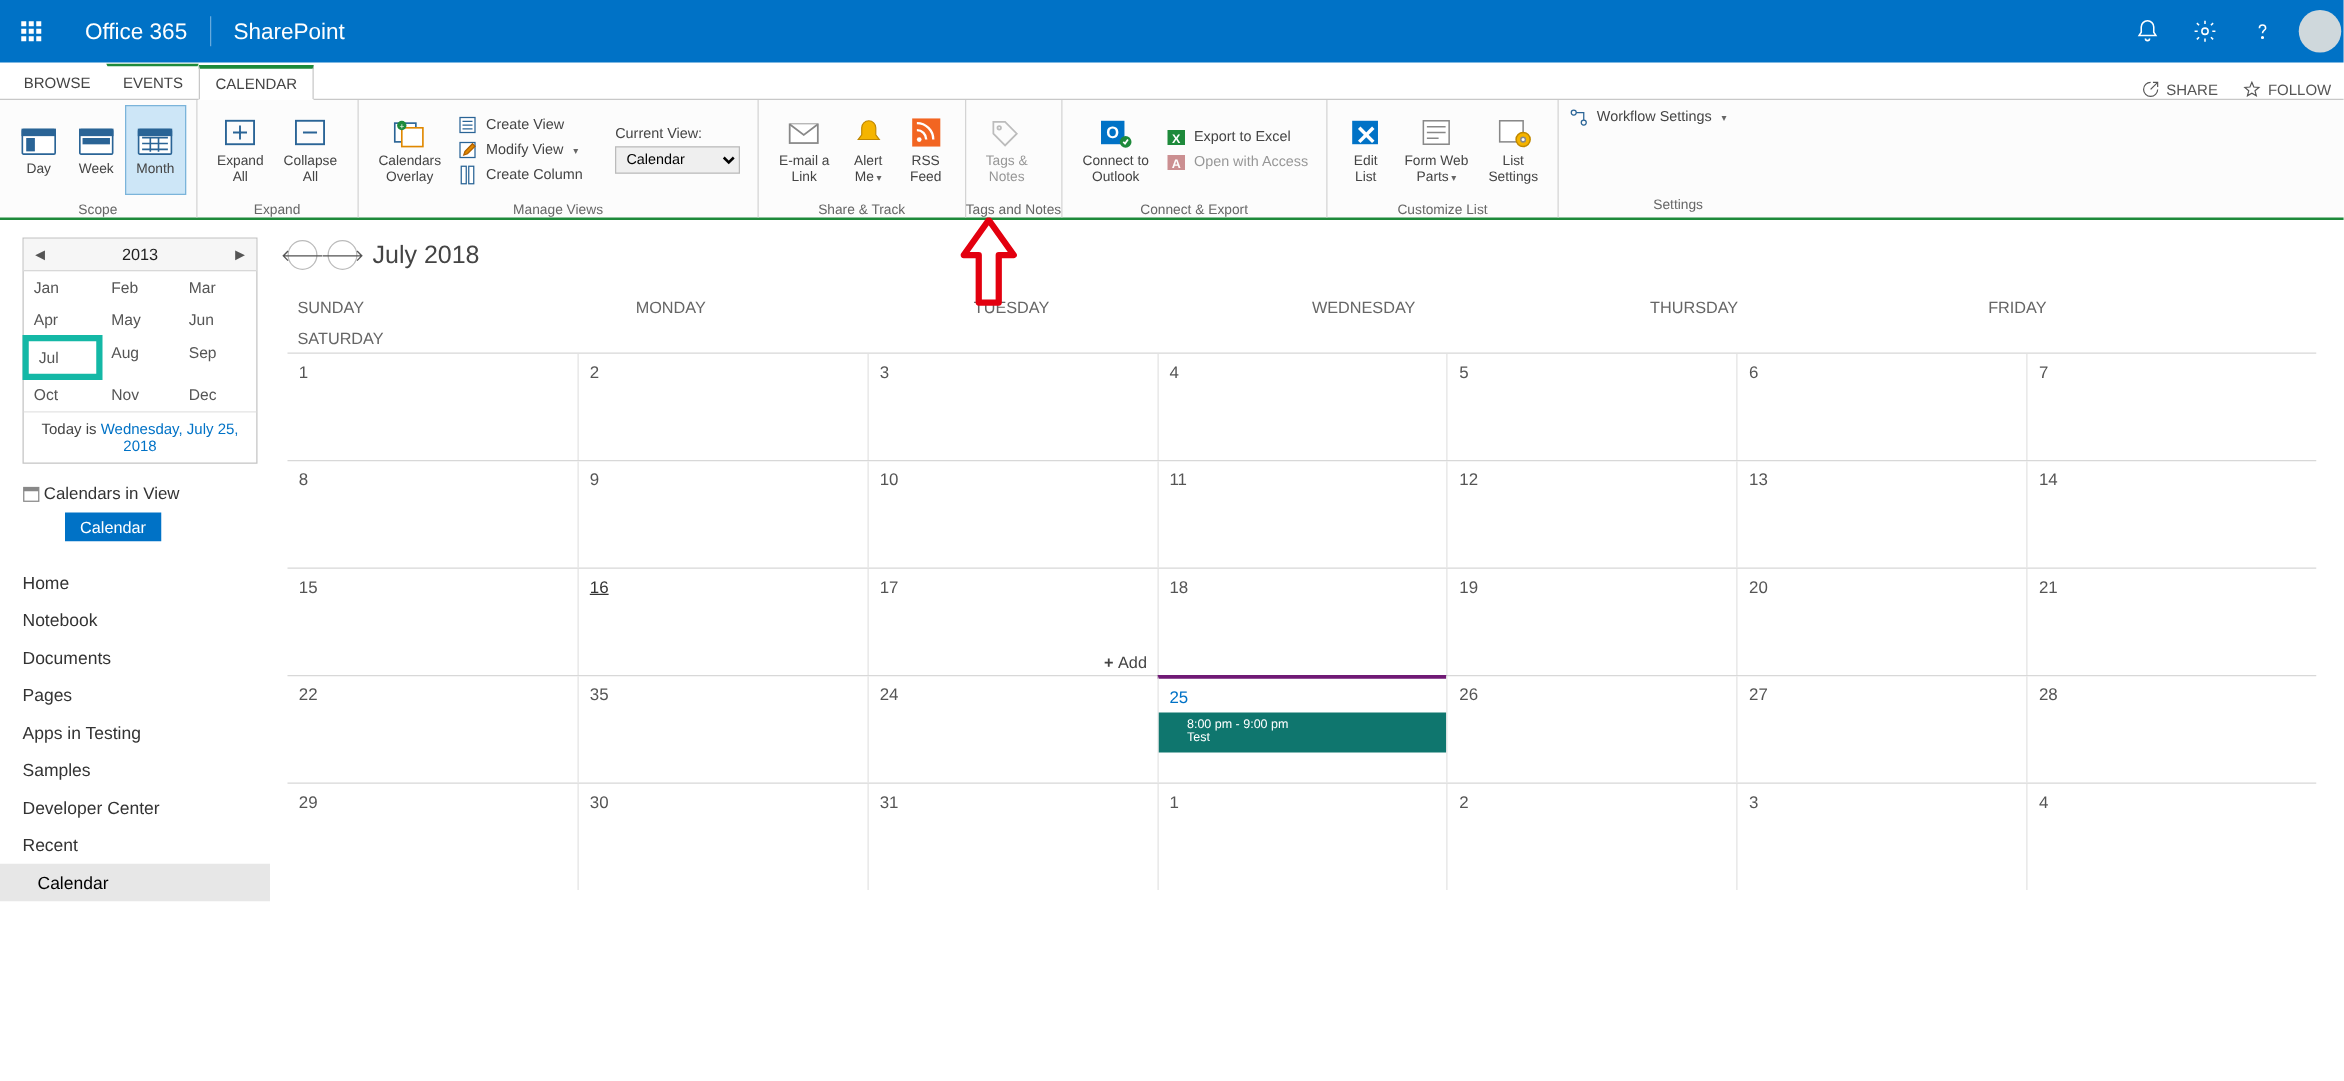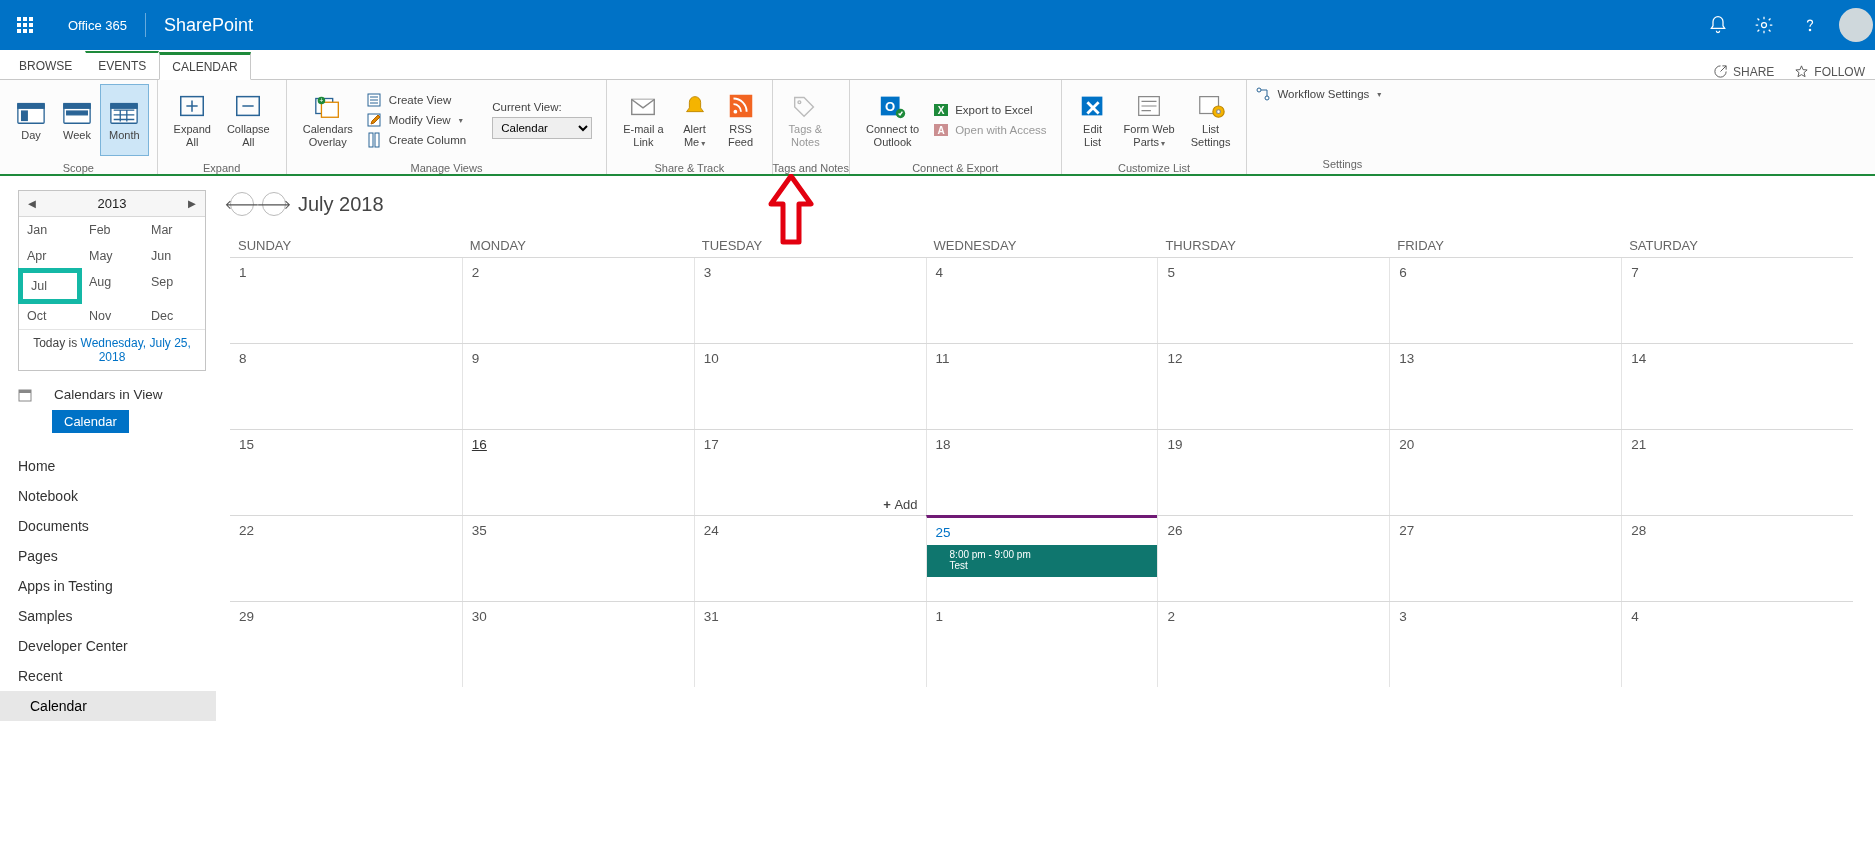--- a/index.html
+++ b/index.html
@@ -2,21 +2,21 @@
 <html><head>
 <meta charset="utf-8">
 <style>
 *{margin:0;padding:0;box-sizing:border-box;font-family:"Segoe UI",Tahoma,Arial,sans-serif}
 body{width:1875px;height:865px;background:#fff;color:#333;font-size:13px;overflow:hidden}
 
 .suite{height:50px;background:#0072C6;color:#fff;display:flex;align-items:center}
 .waffle{width:50px;height:50px;display:flex;align-items:center;justify-content:center;cursor:pointer}
 .waffle-grid{display:grid;grid-template-columns:repeat(3,4px);grid-template-rows:repeat(3,4px);gap:2px}
 .waffle-grid span{width:4px;height:4px;background:#fff}
-.suite-title{font-size:13px;padding:0 18px;cursor:pointer}
+.suite-title{font-size:18px;padding:0 18px;cursor:pointer}
 .suite-sep{width:1px;height:24px;background:rgba(255,255,255,.4)}
 .suite-app{font-size:18px;padding:0 18px;cursor:pointer}
 .suite-spacer{flex:1}
 .suite-icon{width:46px;height:50px;display:flex;align-items:center;justify-content:center;cursor:pointer}
 .suite-icon svg{width:20px;height:20px;fill:none;stroke:#fff;stroke-width:1.5}
 .avatar{width:34px;height:34px;border-radius:50%;background:#cfd8dc;margin:0 2px 0 6px}
 
 .tabrow{height:30px;border-bottom:1px solid #c8c8c8;display:flex;align-items:flex-end;padding-left:6px}
 .tab{height:28px;padding:0 12px;display:flex;align-items:center;font-size:12px;color:#444;cursor:pointer;border:1px solid transparent;border-bottom:none}
 .tab.events{border-top:2px solid #1E8A3B}
@@ -43,32 +43,32 @@
 .side{width:216px;padding:14px 10px 10px 18px}
 .mini{border:1px solid #c4c4c4}
 .mini-hdr{display:flex;align-items:center;justify-content:space-between;height:26px;border-bottom:1px solid #d8d8d8;background:#f6f6f6}
 .mini-nav{width:26px;display:flex;align-items:center;justify-content:center;cursor:pointer;color:#555}
 .mini-year{font-size:13px;color:#222}
 .mini-months{display:grid;grid-template-columns:repeat(3,1fr)}
 .mini-months span{padding:6px 8px;font-size:12.5px;color:#555;cursor:pointer;text-align:left}
 .mini-months span.sel{border:5px solid #14b8a6;margin:-1px}
 .mini-today{font-size:12px;color:#444;padding:6px 8px;text-align:center;border-top:1px solid #e4e4e4}
 .mini-today a{color:#0072C6;text-decoration:none}
-.civ{margin-top:16px;font-size:13.5px;color:#333;display:flex;align-items:center;gap:22px}
+.civ{margin-top:16px;font-size:13.5px;color:#333;display:flex;align-items:center;gap:3px}
 .civ-item{display:inline-block;margin:8px 0 0 34px;background:#0072C6;color:#fff;font-size:13px;padding:4px 12px;cursor:pointer}
 .nav{margin-top:18px;display:flex;flex-direction:column}
 .nav a{font-size:14px;color:#333;text-decoration:none;padding:7px 0 7px 0;cursor:pointer}
 .nav a.active{background:#e7e7e7;color:#000;margin-left:-18px;margin-right:-10px;padding-left:30px;font-weight:400}
 
 .cal{flex:1;padding:16px 22px 0 14px}
 .cal-hdr{display:flex;align-items:center;gap:8px;margin-bottom:16px}
 .navbtn{width:24px;height:24px;border:1px solid #bbb;border-radius:50%;display:flex;align-items:center;justify-content:center;cursor:pointer;color:#555;font-size:13px}
 .cal-title{font-size:20px;color:#444;margin-left:4px}
 .grid{width:100%}
-.dow{display:grid;grid-template-columns:repeat(7,1fr)}
+.dow{display:grid;grid-template-columns:repeat(6,1fr)}
 .dow div{font-size:13px;color:#666;padding:6px 8px 4px;text-transform:uppercase}
 .weeks{display:flex;flex-direction:column}
 .week{display:grid;grid-template-columns:repeat(7,1fr);border-top:1px solid #d8d8d8;min-height:86px}
 .day{border-left:1px solid #e4e4e4;position:relative}
 .day:first-child{border-left:none}
 .dnum{font-size:13.5px;color:#555;padding:7px 9px}
 .dnum.u{text-decoration:underline;color:#333}
 .today-cell{border-top:3px solid #701a75;margin-top:-1px}
 .today-cell .dnum{color:#0072C6}
 .event{background:#0f766e;color:#fff;font-size:10px;padding:4px 23px 6px;margin-top:-2px}

